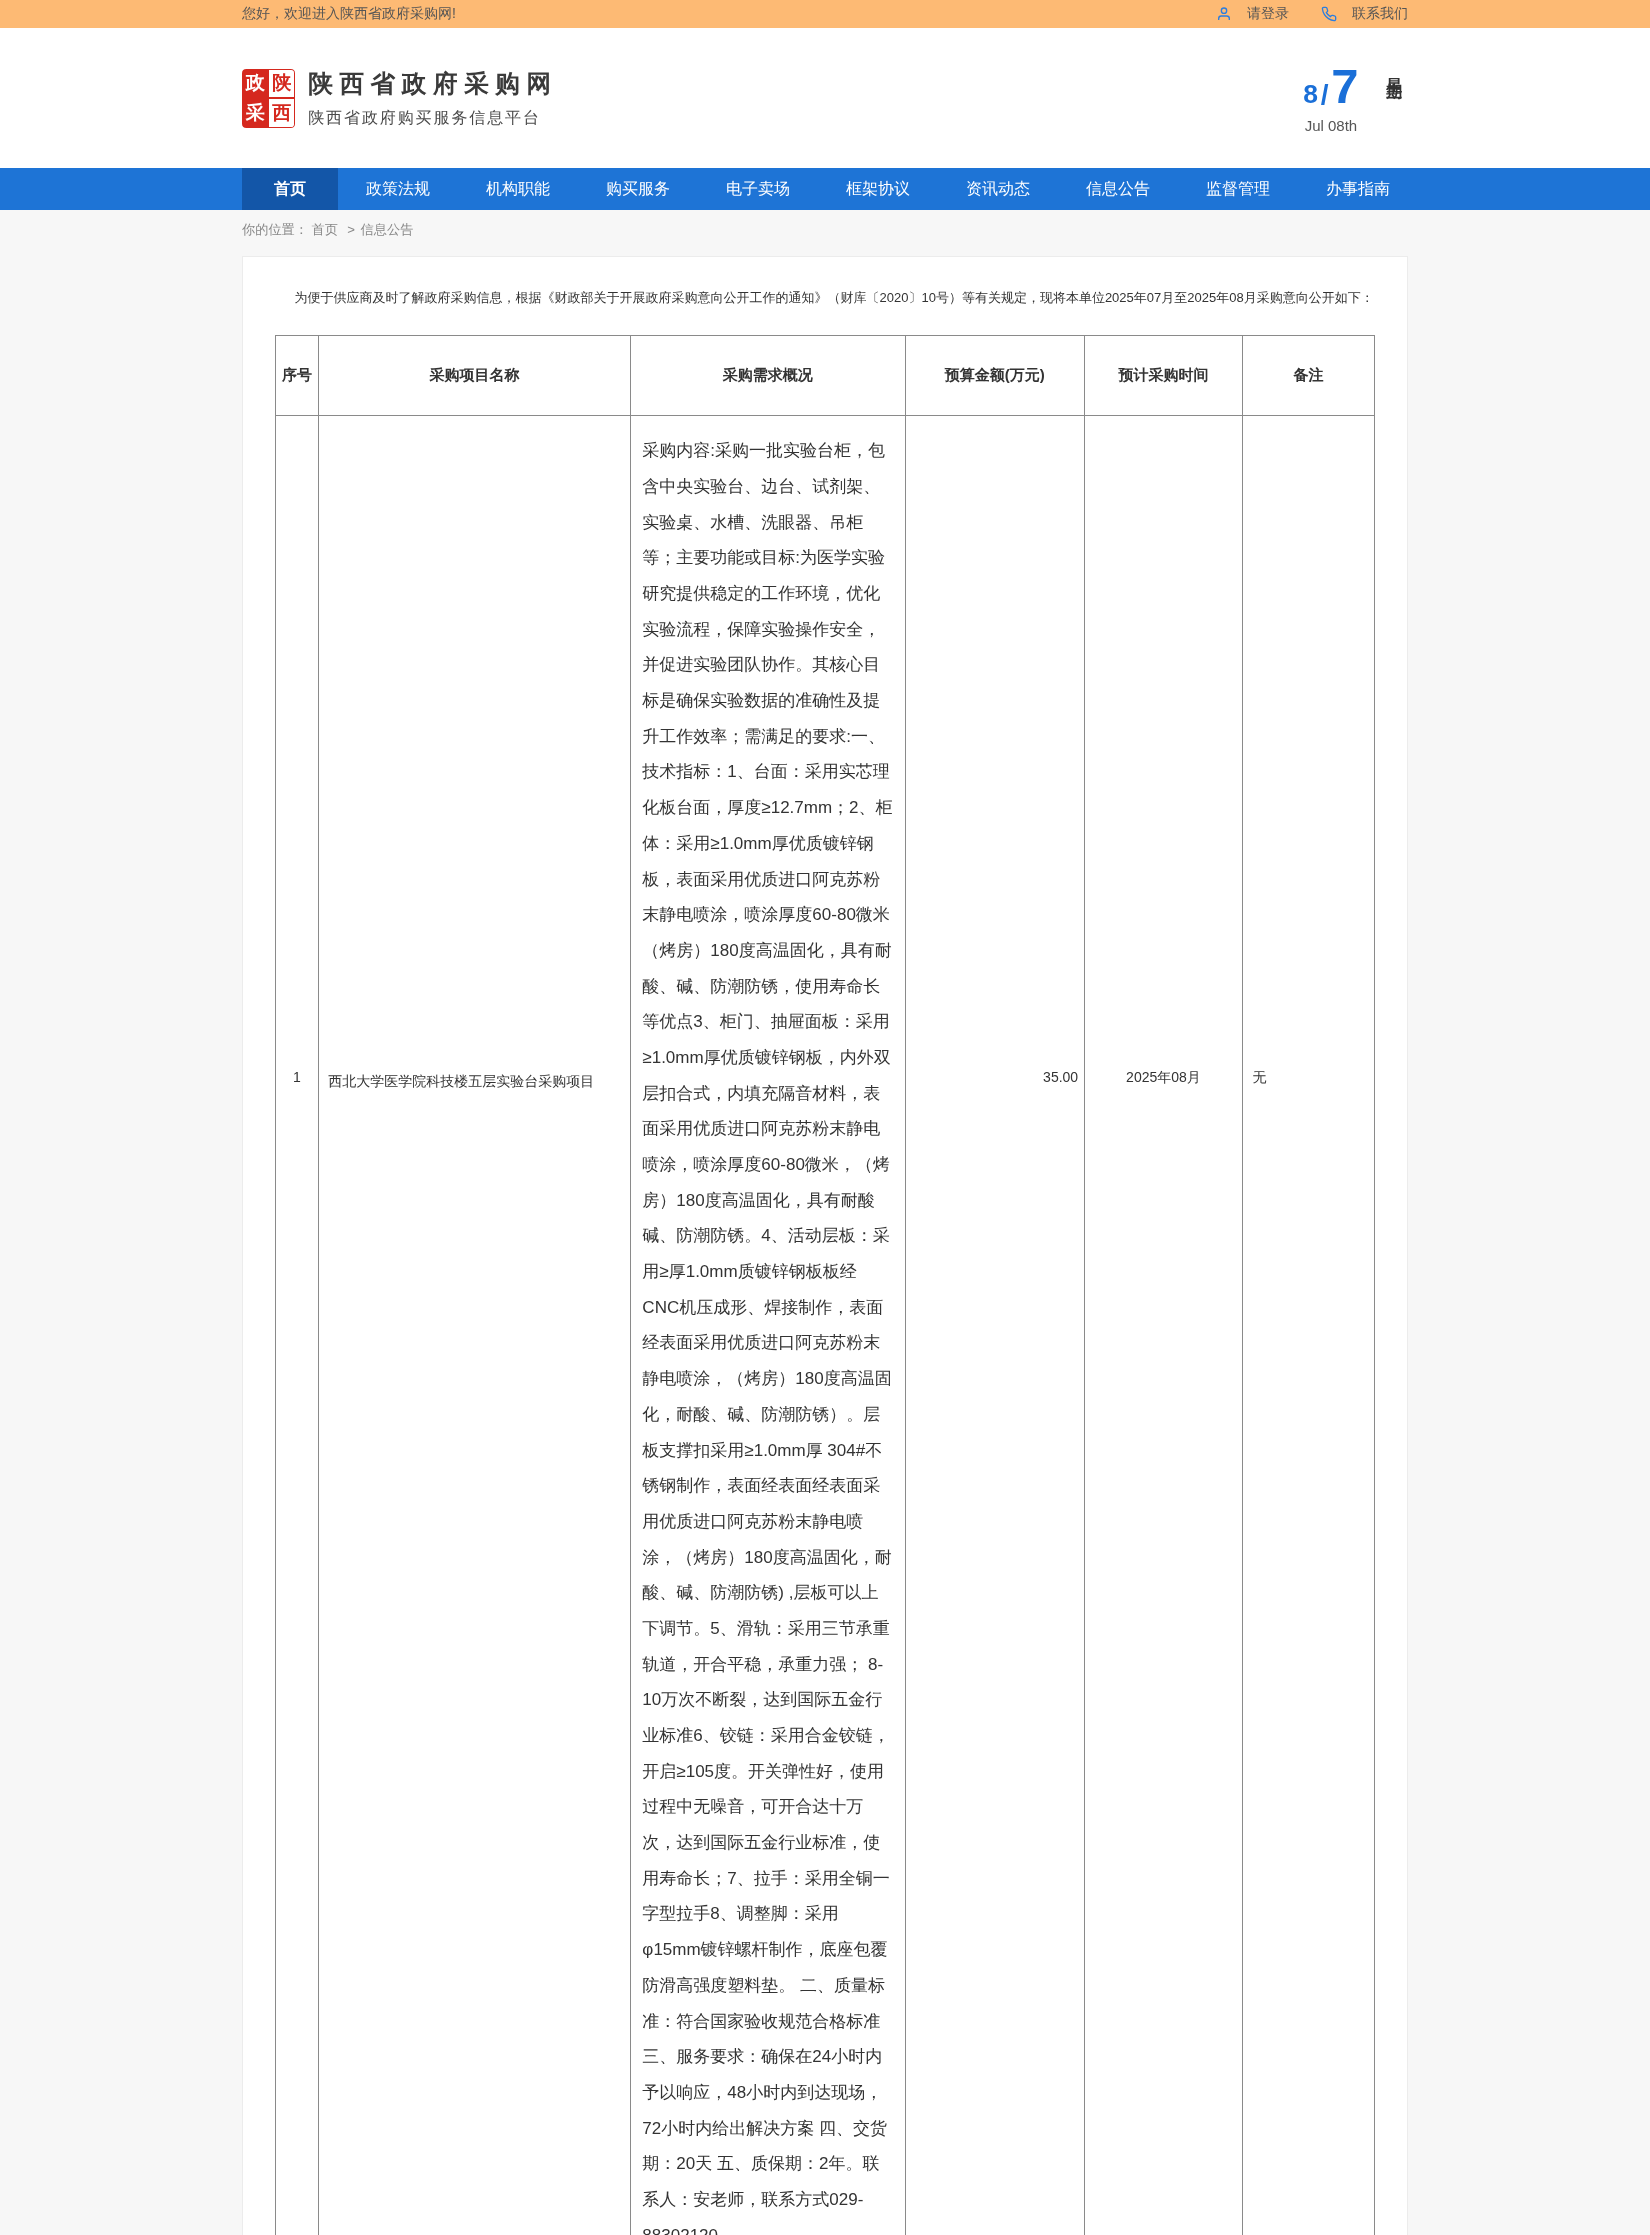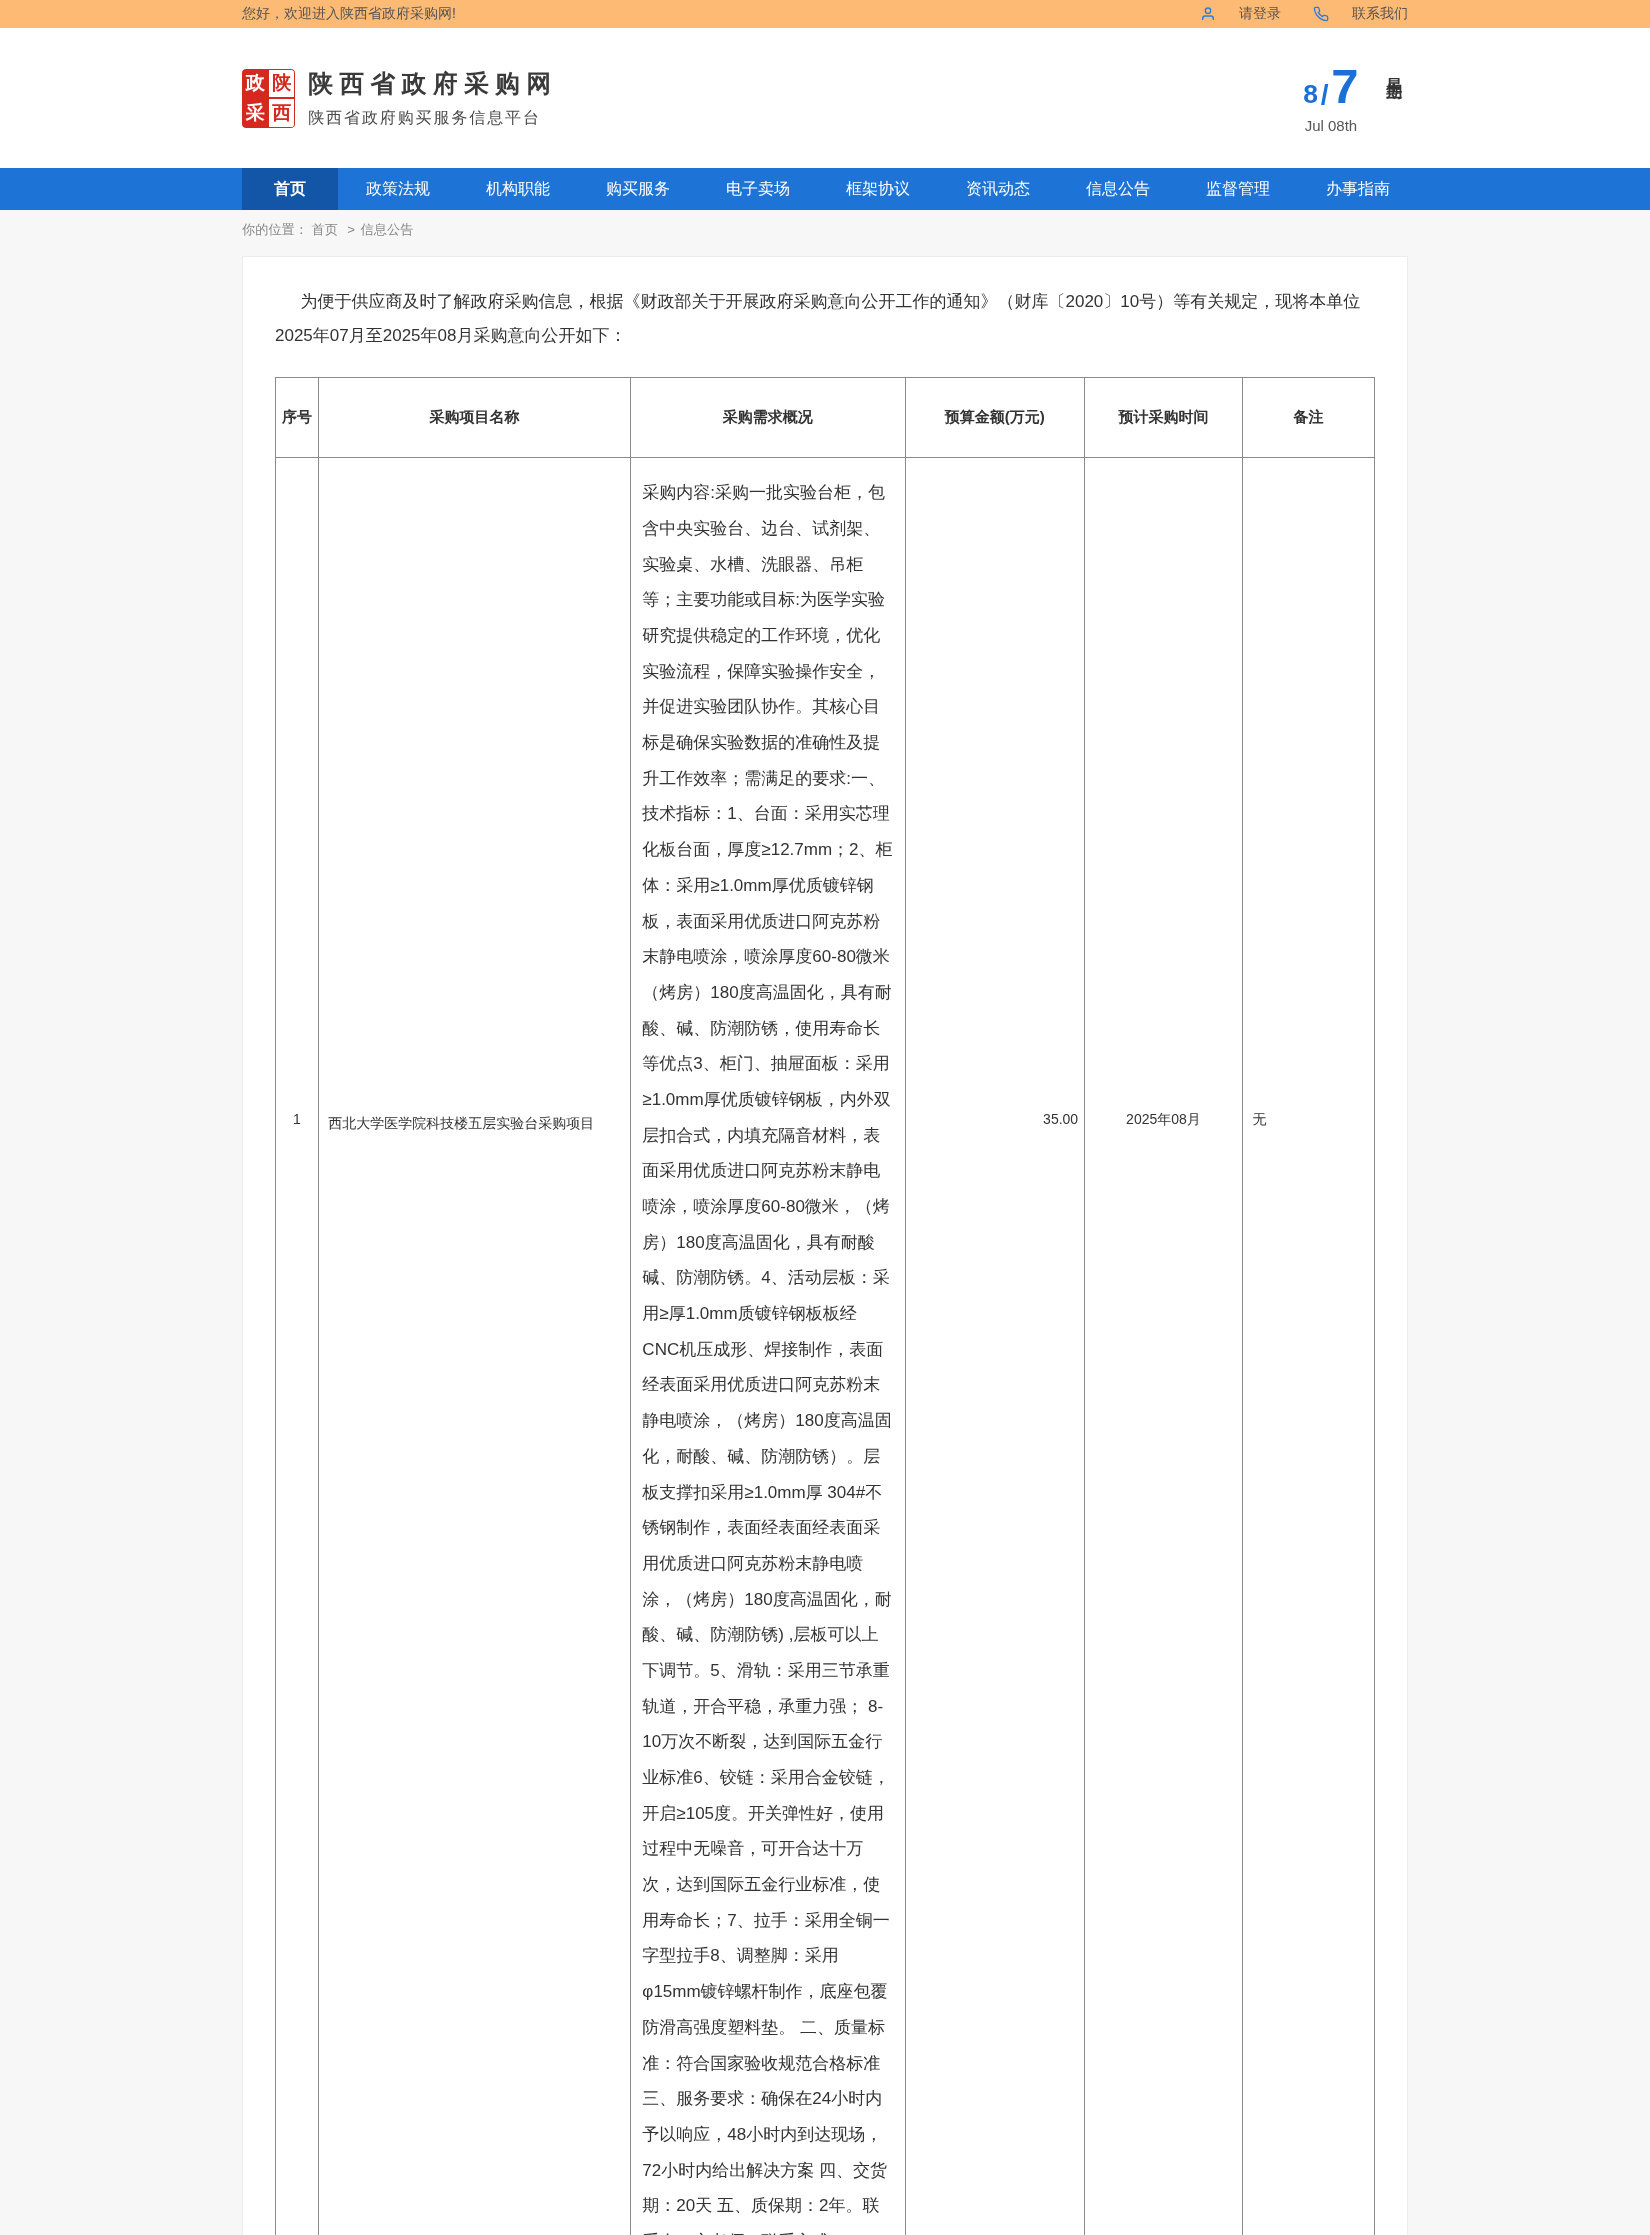--- a/index.html
+++ b/index.html
@@ -4,21 +4,21 @@
 <style>
   * { margin:0; padding:0; box-sizing:border-box; }
   html,body { background:#f7f7f7; font-family:"Liberation Sans","DejaVu Sans",sans-serif; color:#333; }
   body { width:1650px; }
   .container { width:1166px; margin:0 auto; }
 
   
   .topbar { background:#fdba74; height:28px; font-size:14px; color:#555; }
   .topbar-inner { display:flex; justify-content:space-between; align-items:center; height:28px; }
   .topbar-right { display:flex; gap:32px; align-items:center; }
-  .tb-link { display:flex; align-items:center; gap:23px; color:#555; cursor:pointer; }
+  .tb-link { display:flex; align-items:center; gap:15px; color:#555; cursor:pointer; }
   .tb-link svg { display:block; }
 
   
   header { background:#ffffff; height:140px; }
   .header-inner { display:flex; align-items:center; height:140px; }
   .brand { display:flex; align-items:center; gap:13.2px; }
   .logo { width:53px; height:59px; background:#d5281e; border:1.9px solid #d5281e; border-radius:3.8px;
           display:grid; grid-template-columns:1fr 1fr; grid-template-rows:1fr 1fr; overflow:hidden; gap:1.9px; }
   .logo span { display:flex; align-items:center; justify-content:center; font-weight:bold; font-size:19px; }
   .logo .lg-red { background:#d5281e; color:#fff; }
@@ -59,21 +59,21 @@
   
   .card { background:#fff; border:0.9px solid #ececec; margin-top:5.7px; margin-bottom:26.5px;
           padding:28px 32px 57px 32px; }
   .card h1 { text-align:center; font-size:25.6px; color:#333; margin:11.4px 0 23px 0; }
   .meta { background:#e8f1f9; height:34px; line-height:34px; text-align:center; font-size:14px;
           color:#333; margin-bottom:26.5px; white-space:nowrap; }
   .meta span { margin:0 3.8px; }
   .meta .time-red { color:#f23f2e; margin:0 1.9px; }
   .meta .sz { margin:0 2.8px; cursor:pointer; }
   .meta .act { cursor:pointer; }
-  .intro { font-size:17px; line-height:2; text-indent:1.5em; margin-bottom:24.6px; color:#333; }
+  .intro { font-size:13px; line-height:2; text-indent:1.5em; margin-bottom:24.6px; color:#333; }
 
   table { border-collapse:collapse; width:100%; table-layout:fixed; }
   th, td { border:0.9px solid #8a8a8a; vertical-align:middle; }
   thead th { height:80px; font-size:15px; font-weight:bold; color:#333; text-align:center; padding:3.8px; }
   td.c-idx { text-align:center; font-size:14px; }
   td.c-name { font-size:14px; padding:7.6px 9.5px; line-height:1.8; }
   td.c-req { font-size:17px; line-height:2.1; padding:17px 11.4px; color:#333; }
   td.c-budget { text-align:right; font-size:14px; padding-right:5.7px; }
   td.c-time { text-align:center; font-size:14px; }
   td.c-note { font-size:14px; padding-left:9.5px; text-align:left; vertical-align:top; padding-top:653px; }

